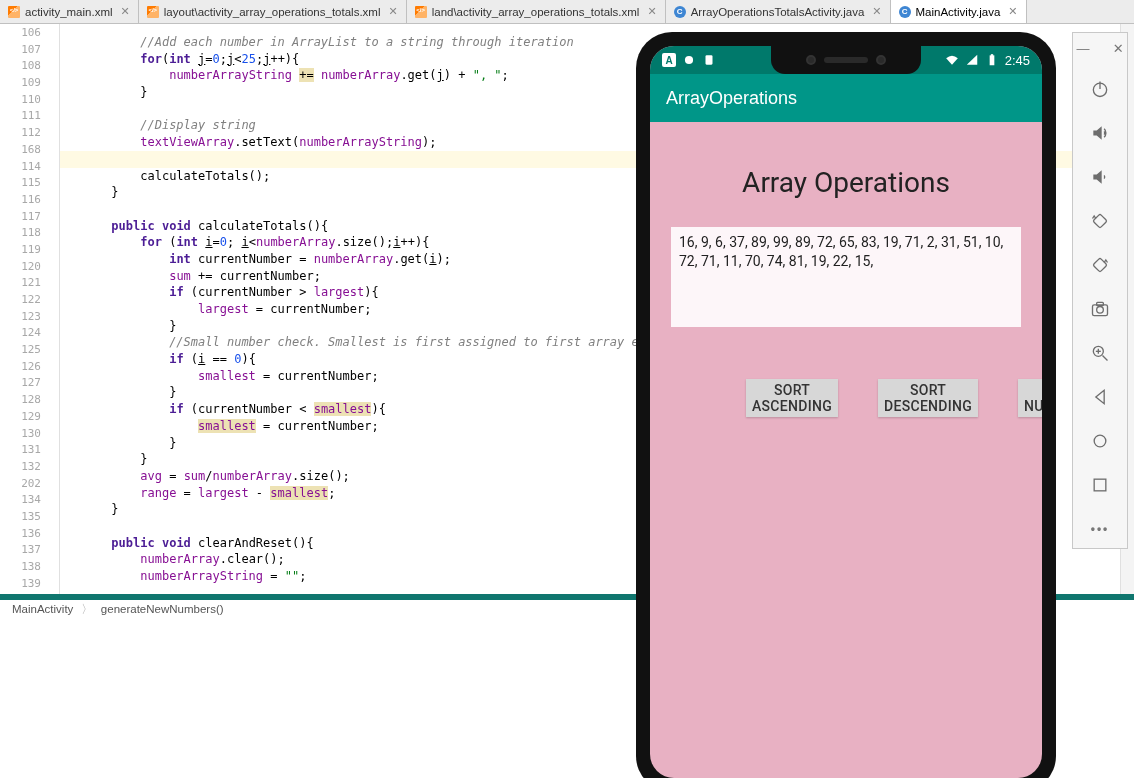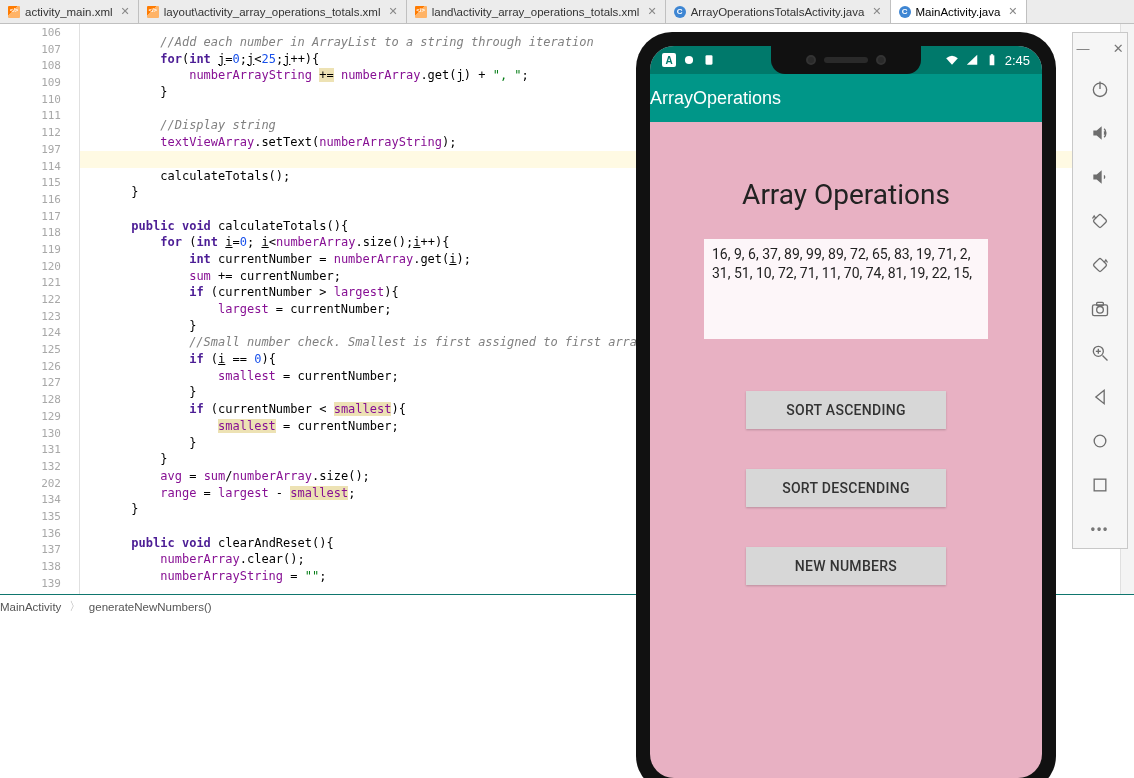--- a/index.html
+++ b/index.html
@@ -5,47 +5,47 @@
 html,body{margin:0;padding:0;width:1134px;height:778px;font-family:'Segoe UI',Arial,sans-serif;font-size:12px;overflow:hidden;background:#fff}
 *{box-sizing:border-box}
 .tabs{display:flex;height:24px;border-bottom:1px solid #c0c0c0;background:#ececec;align-items:stretch}
 .tab{display:flex;align-items:center;padding:0 8px;border-right:1px solid #c0c0c0;background:#ececec;font-size:11.5px;color:#333;gap:5px;cursor:pointer;white-space:nowrap}
 .tab.active{background:#fff;color:#000}
 .tab .close{color:#888;font-size:11px;margin-left:3px}
 .xml-ico{width:12px;height:12px;background:linear-gradient(135deg,#ff7b00 40%,#ffb366 40%);border-radius:1px;position:relative}
 .xml-ico::after{content:"</>";position:absolute;font-size:6px;color:#fff;left:0;top:1px;width:100%;text-align:center;font-weight:bold}
 .java-ico{width:12px;height:12px;border-radius:50%;background:#3e86d3;color:#fff;font-size:8px;font-weight:bold;display:flex;align-items:center;justify-content:center}
 .editor-row{display:flex;height:570px}
-.gutter{width:80px;background:#fff;border-right:1px solid #e0e0e0;font-family:Consolas,monospace;font-size:11px;color:#a8a8a8;text-align:right;padding-right:18px;line-height:16.7px;padding-top:1px}
+.gutter{width:60px;background:#fff;border-right:1px solid #e0e0e0;font-family:Consolas,monospace;font-size:11px;color:#a8a8a8;text-align:right;padding-right:18px;line-height:16.7px;padding-top:1px}
 .gutter div{height:16.7px}
 .code{flex:1;font-family:Consolas,monospace;font-size:12px;line-height:16.7px;color:#000;padding-top:10px;position:relative;white-space:pre;overflow:hidden}
 .code .ln{height:16.7px;padding-left:8px}
 .code .hl{background:#fffae3}
 .kw{color:#4c1d95;font-weight:bold}
 .cm{color:#808080;font-style:italic}
 .fld{color:#871094}
 .str{color:#067d17}
 .num{color:#1750eb}
 .yel{background:#ede2b4}
-.crumb{height:24px;border-top:1px solid #0f766e;display:flex;align-items:center;font-size:11.5px;color:#555;gap:8px;background:#fff}
+.crumb{height:24px;border-top:6px solid #0f766e;display:flex;align-items:center;padding-left:12px;font-size:11.5px;color:#555;gap:8px;background:#fff}
 .crumb .sep{color:#aaa}
 .phone{position:absolute;left:636px;top:32px;width:420px;height:760px;pointer-events:none}
 .phone-body{width:420px;height:760px;background:#111;border-radius:36px;padding:14px;position:relative}
 .screen{width:100%;height:100%;background:#e8b1c3;border-radius:24px;overflow:hidden;position:relative;pointer-events:auto}
 .notch{position:absolute;top:0;left:50%;transform:translateX(-50%);width:150px;height:28px;background:#111;border-radius:0 0 14px 14px;z-index:5;display:flex;align-items:center;justify-content:center;gap:8px}
 .notch .cam{width:10px;height:10px;border-radius:50%;background:#2a2a2a;border:2px solid #333}
 .notch .spk{width:44px;height:6px;border-radius:3px;background:#2a2a2a}
 .stat{height:28px;background:#00796b;display:flex;justify-content:space-between;align-items:center;padding:0 12px;color:#fff;font-size:12px}
 .stat .l,.stat .r{display:flex;gap:6px;align-items:center}
 .stat svg{width:14px;height:14px;fill:#fff}
-.appbar{height:48px;background:#009688;color:#fff;display:flex;align-items:center;padding-left:0;font-size:18px;font-weight:500}
+.appbar{height:48px;background:#009688;color:#fff;display:flex;align-items:center;padding-left:16px;font-size:18px;font-weight:500}
 .app-body{padding:16px 20px;display:flex;flex-direction:column;align-items:center}
-.app-h{font-size:28px;color:#222;margin:40px 0 28px;font-weight:400;font-family:Roboto,Arial,sans-serif}
-.databox{width:284px;min-height:100px;background:#fdf6f9;padding:6px 8px;font-size:14px;color:#222;line-height:1.35;font-family:Roboto,Arial,sans-serif;text-align:left}
-.btns{margin-top:52px;display:flex;flex-direction:column;gap:40px;width:200px}
+.app-h{font-size:28px;color:#222;margin:28px 0 28px;font-weight:400;font-family:Roboto,Arial,sans-serif}
+.databox{width:350px;min-height:100px;background:#fdf6f9;padding:6px 8px;font-size:14px;color:#222;line-height:1.35;font-family:Roboto,Arial,sans-serif;text-align:left}
+.btns{margin-top:52px;display:flex;flex-direction:row;gap:40px;width:200px}
 .abtn{height:38px;background:#d7d7d7;border:none;font-size:14px;font-weight:500;color:#333;letter-spacing:.3px;box-shadow:0 1px 2px rgba(0,0,0,.2);cursor:pointer;font-family:Roboto,Arial,sans-serif}
 .tool{position:absolute;right:6px;top:32px;width:56px;border:1px solid #c8c8c8;background:#f6f6f6;padding:8px 0;display:flex;flex-direction:column;align-items:center;gap:22px}
 .tool .tbtn{width:22px;height:22px;display:flex;align-items:center;justify-content:center;cursor:pointer;color:#6e6e6e}
 .tool svg{width:20px;height:20px;fill:none;stroke:#6e6e6e;stroke-width:1.6}
 .tool .row{display:flex;gap:8px;font-size:13px;color:#777}
 .tool .dots{letter-spacing:2px;color:#777;font-weight:bold}
 .sb{position:absolute;right:0;top:24px;width:14px;height:570px;background:#f4f4f4;border-left:1px solid #e0e0e0}
 .sb div:first-child{height:20px;margin-top:14px;border-left:3px solid #f5d67b}
 .sb div:last-child{height:8px;margin-top:290px;border-left:3px solid #f5d67b}
 </style>
@@ -82,21 +82,21 @@
 
 <div class="editor-row">
   <div class="gutter" id="gutter">
       <div>106</div>
       <div>107</div>
       <div>108</div>
       <div>109</div>
       <div>110</div>
       <div>111</div>
       <div>112</div>
-      <div>197</div>
+      <div>168</div>
       <div>114</div>
       <div>115</div>
       <div>116</div>
       <div>117</div>
       <div>118</div>
       <div>119</div>
       <div>120</div>
       <div>121</div>
       <div>122</div>
       <div>123</div>

